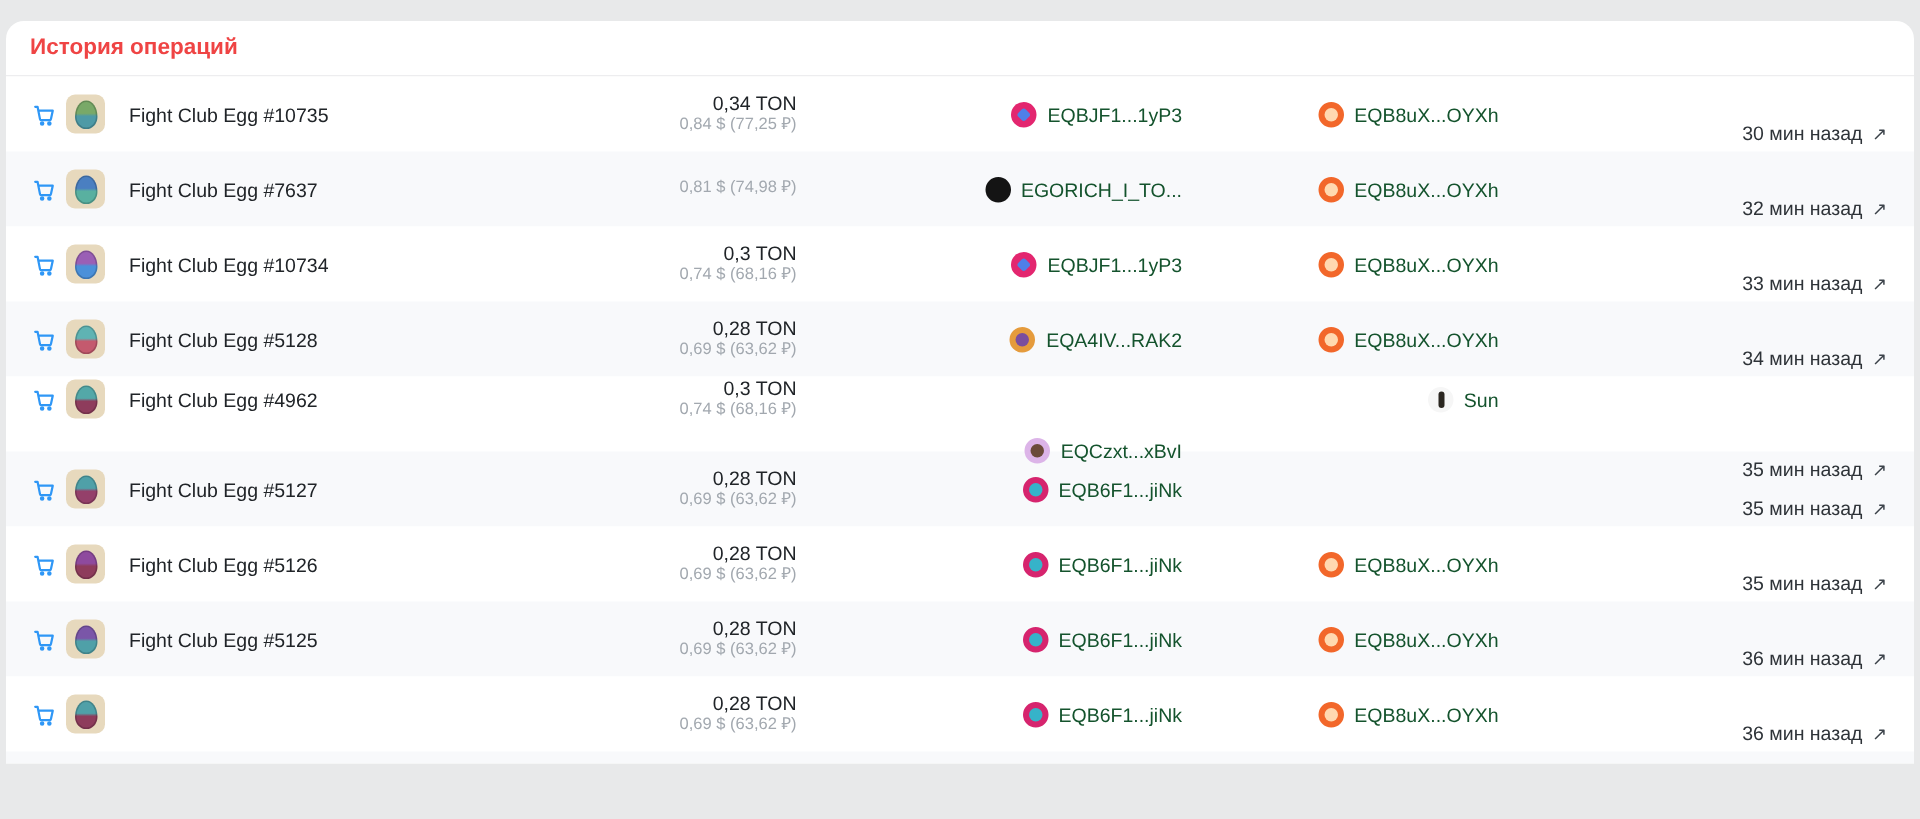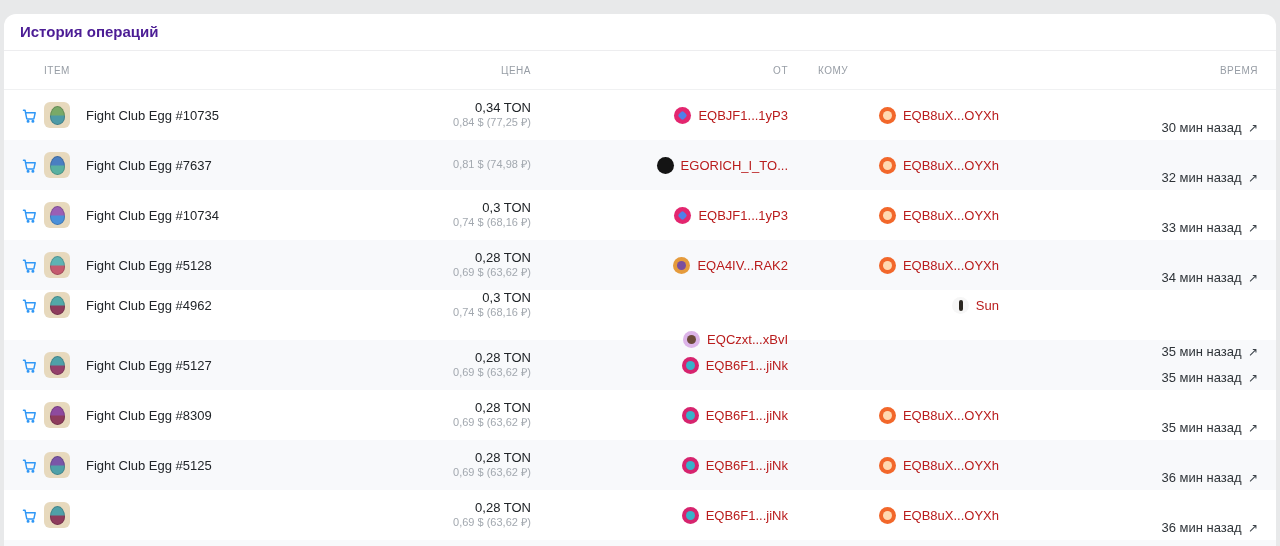--- a/index.html
+++ b/index.html
@@ -12,21 +12,21 @@
   .card {
     margin:14px 4px 0 4px;
     width:1272px;
     background:#ffffff;
     border-radius:12px 12px 0 0;
     overflow:hidden;
   }
   .card-title {
     font-size:15px;
     font-weight:700;
-    color:#4c1d95;
+    color:#ef4444;
     padding:9px 16px 10px 16px;
     border-bottom:1px solid #ededef;
   }
   .grid {
     display:grid;
     grid-template-columns:40px 38px minmax(0,1fr) 190px 257px 25px 186px minmax(0,1fr);
     align-items:center;
     padding-right:18px;
   }
   .thead { height:39px; border-bottom:1px solid #f0f1f2; }
@@ -74,21 +74,21 @@
     white-space:nowrap; overflow:hidden; text-overflow:ellipsis;
     cursor:pointer;
   }
   .price-cell { grid-column:4; text-align:right; line-height:1.25; }
   .price-ton  { font-size:13px; font-weight:500; color:#202428; }
   .price-fiat { font-size:11px; color:#a2a8af; }
 
   .party { display:flex; align-items:center; gap:7px; text-decoration:none; cursor:pointer; }
   .from-cell { grid-column:5; justify-content:flex-end; }
   .to-cell   { grid-column:7; justify-content:flex-end; padding-left:5px; }
-  .addr { font-size:13px; font-weight:500; color:#b91c1c; white-space:nowrap; }
+  .addr { font-size:13px; font-weight:500; color:#14532d; white-space:nowrap; }
 
   .avatar { width:17px; height:17px; border-radius:50%; position:relative; flex:none; }
   .avatar::after { content:""; position:absolute; background:var(--fg,transparent); }
   .shape-diamond::after { width:7px; height:7px; left:5px; top:5px; transform:rotate(45deg); border-radius:2px; }
   .shape-dot::after { width:9px; height:9px; border-radius:50%; left:4px; top:4px; }
   .shape-bar::after { width:4px; height:11px; border-radius:2px; left:7px; top:3px; }
   .shape-none::after { display:none; }
 
   .time-cell {
     grid-column:8; text-align:right;
@@ -96,27 +96,20 @@
     text-decoration:none; cursor:pointer;margin-top:24px;
   }
   .time-cell .arrow { font-size:12px; color:#3c434a; margin-left:3px; }
 </style>
 </head>
 <body>
 
 <div class="card">
   <div class="card-title">История операций</div>
 
-  <div class="grid thead">
-    <div class="th th-item">ITEM</div>
-    <div class="th th-price">ЦЕНА</div>
-    <div class="th th-from">ОТ</div>
-    <div class="th th-to">КОМУ</div>
-    <div class="th th-time">ВРЕМЯ</div>
-  </div>
 
   <div id="rows">
   <div class="grid row">
     <button class="cart-btn">
       <span style="display:flex">
         <svg viewBox="0 0 24 24" fill="none" stroke="currentColor" stroke-width="2.1" stroke-linecap="round" stroke-linejoin="round">
           <path d="M3.5 4.5h2.2l2.3 11.6a1.1 1.1 0 0 0 1.1.9h8.1a1.1 1.1 0 0 0 1.1-.9L20 8.2H6.4"></path>
           <circle cx="10" cy="20.2" r="1.1" fill="currentColor"></circle>
           <circle cx="16.8" cy="20.2" r="1.1" fill="currentColor"></circle>
         </svg>
@@ -299,21 +292,21 @@
         <svg viewBox="0 0 24 24" fill="none" stroke="currentColor" stroke-width="2.1" stroke-linecap="round" stroke-linejoin="round">
           <path d="M3.5 4.5h2.2l2.3 11.6a1.1 1.1 0 0 0 1.1.9h8.1a1.1 1.1 0 0 0 1.1-.9L20 8.2H6.4"></path>
           <circle cx="10" cy="20.2" r="1.1" fill="currentColor"></circle>
           <circle cx="16.8" cy="20.2" r="1.1" fill="currentColor"></circle>
         </svg>
       </span>
     </button>
     <div class="thumb" style="background: rgb(231, 217, 189);">
       <span class="egg" style="background: linear-gradient(rgb(142, 74, 158) 45%, rgb(142, 60, 92) 55%);"></span>
     </div>
-    <a class="item-name">Fight Club Egg #8309</a>
+    <a class="item-name">Fight Club Egg #5126</a>
     <div class="price-cell">
       <div class="price-ton">0,28 TON</div>
       <div class="price-fiat">0,69 $ (63,62 ₽)</div>
     </div>
     <a class="party from-cell">
       <span class="avatar shape-dot" style="background: rgb(214, 36, 110); --fg: #36b3c9;"></span>
       <span class="addr">EQB6F1...jiNk</span>
     </a>
     <a class="party to-cell">
       <span class="avatar shape-dot" style="background: rgb(242, 103, 42); --fg: #ffd9b0;"></span>

